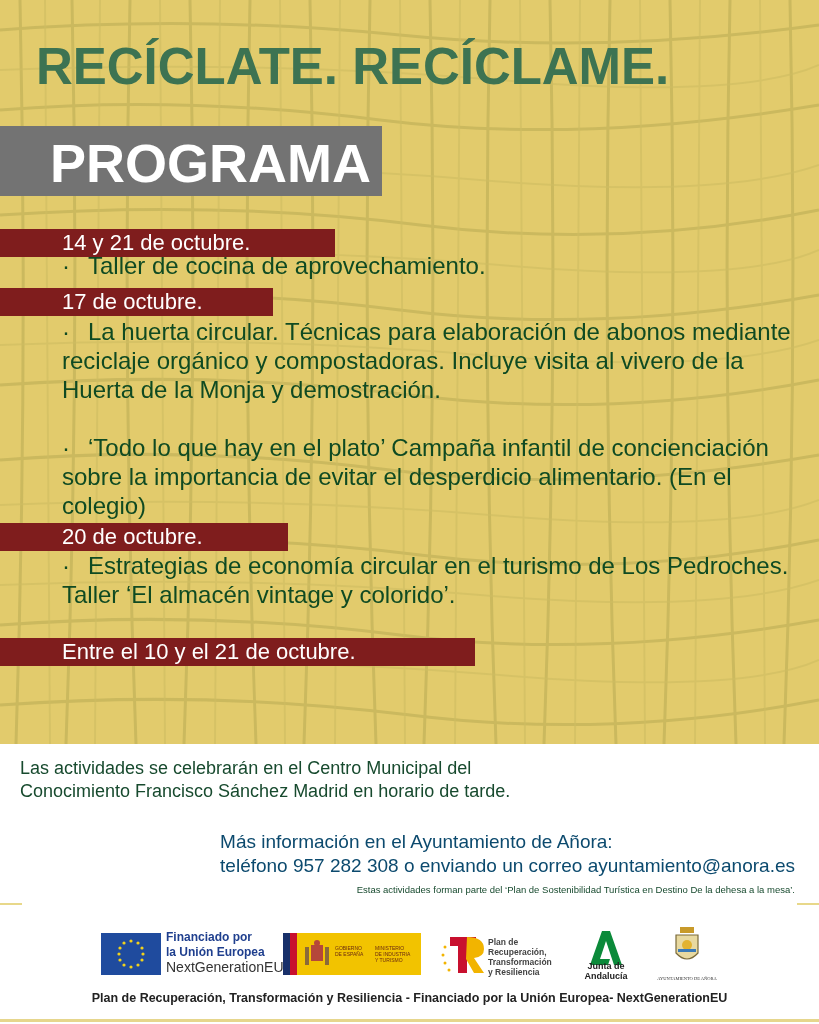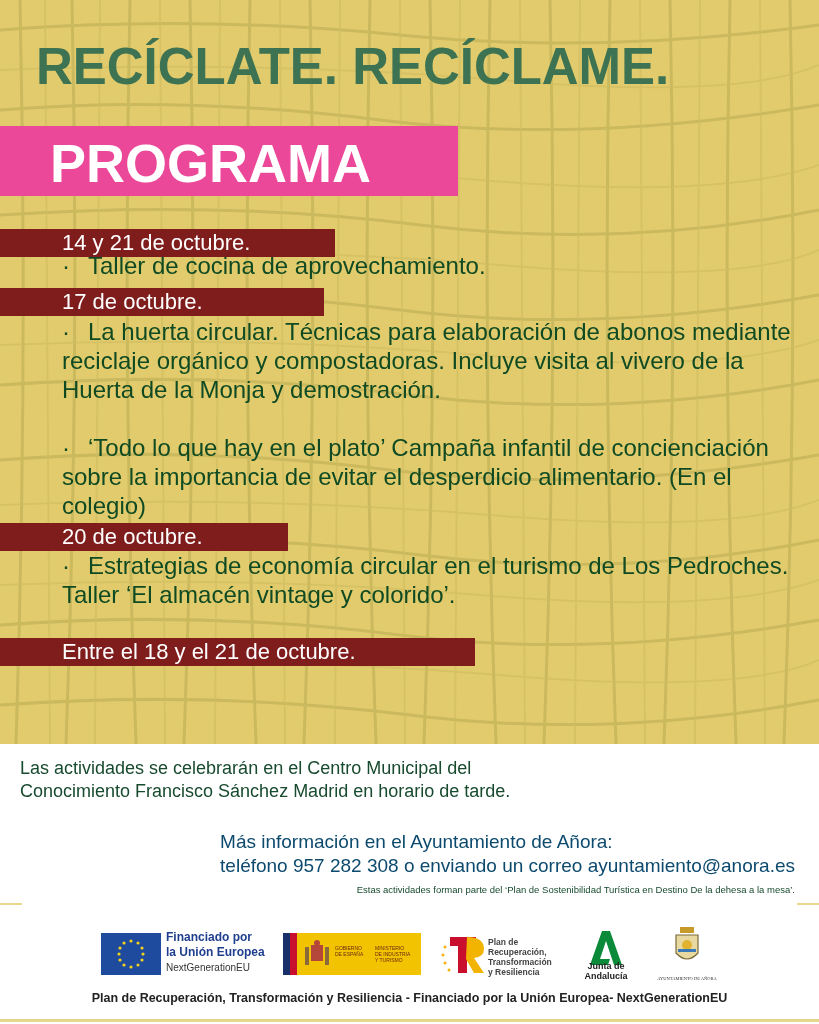--- a/index.html
+++ b/index.html
@@ -1,33 +1,33 @@
 <!DOCTYPE html>
 <html><head>
 <meta charset="utf-8">
 <style>
   * { box-sizing: border-box; margin: 0; padding: 0; }
   body { width: 819px; height: 1024px; overflow: hidden; background: #fff; font-family: "Liberation Sans", sans-serif; position: relative; }
   .poster { position: absolute; left: 0; top: 0; width: 819px; height: 744px; background-color: #e2cb6c; overflow: hidden; }
   .poster svg.texture { position: absolute; left: 0; top: 0; }
   .title { position: absolute; left: 36px; top: 36px; width: 770px; font-size: 52px; font-weight: bold; color: #3d7352; letter-spacing: 0px; white-space: nowrap; transform: scaleX(0.98); transform-origin: left; }
-  .programa-bar { position: absolute; left: 0; top: 126px; width: 458px; height: 70px; background: #ec4899; }
+  .programa-bar { position: absolute; left: 0; top: 126px; width: 382px; height: 70px; background: #737373; }
   .programa-bar span { position: absolute; left: 50px; top: 6px; font-size: 54px; font-weight: bold; color: #fff; }
   .date-bar { position: absolute; left: 0; height: 28px; background: #7f1d1d; }
   .date-bar span { position: absolute; left: 62px; top: 1px; font-size: 22px; color: #fff; white-space: nowrap; }
   .item { position: absolute; left: 62px; width: 730px; font-size: 24px; line-height: 29px; color: #0f4a22; }
   .bullet { display: inline-block; width: 26px; }
   .venue { position: absolute; left: 20px; top: 757px; font-size: 18px; line-height: 23px; color: #174a2e; }
   .moreinfo { position: absolute; right: 24px; top: 830px; text-align: left; font-size: 19px; line-height: 24px; color: #0c4a6e; }
   .plan-note { position: absolute; right: 24px; top: 884px; font-size: 9.5px; color: #174a2e; }
   .thin-line { position: absolute; top: 903px; height: 2px; background: #e8d88a; }
   .logos { position: absolute; left: 0; top: 925px; width: 669px; height: 60px; }
   .eu-flag { position: absolute; left: 101px; top: 8px; width: 60px; height: 42px; background: #1f4b9e; }
   .eu-text { position: absolute; left: 166px; top: 5px; font-size: 12px; line-height: 15px; color: #1f3f8e; font-weight: bold; }
-  .eu-text .sub { font-weight: normal; color: #333; font-size: 10px; }
+  .eu-text .sub { font-weight: normal; color: #333; font-size: 14px; }
   .gob { position: absolute; left: 283px; top: 8px; width: 138px; height: 42px; background: #f2c300; }
   .gob .red { position: absolute; left: 0; top: 0; width: 14px; height: 42px; background: #18306a; }
   .gob .red2 { position: absolute; left: 7px; top: 0; width: 7px; height: 42px; background: #c8102e; }
   .gob .t1 { position: absolute; left: 52px; top: 12px; font-size: 5px; color: #6a2a10; line-height: 6px; }
   .gob .t2 { position: absolute; left: 92px; top: 12px; font-size: 5px; color: #6a2a10; line-height: 6px; }
   .tr-logo { position: absolute; left: 440px; top: 8px; width: 45px; height: 44px; }
   .tr-text { position: absolute; left: 488px; top: 12px; font-size: 8.5px; line-height: 10px; color: #444; font-weight: bold; }
   .junta { position: absolute; left: 566px; top: 4px; width: 80px; height: 52px; text-align: center; }
   .junta .lbl { position: absolute; left: 0; bottom: 0; width: 80px; font-size: 9px; color: #222; font-weight: bold; }
   .anora { position: absolute; left: 654px; top: 2px; width: 66px; height: 54px; text-align: center; }
@@ -95,39 +95,39 @@
     <span>PROGRAMA</span>
   </div>
 
   <div class="date-bar" style="top:229px;width:335px;">
     <span>14 y 21 de octubre.</span>
   </div>
   <div class="item" style="top:251px;">
     <span class="bullet">·</span><span>Taller de cocina de aprovechamiento.</span>
   </div>
 
-  <div class="date-bar" style="top:288px;width:324px;padding-left:6px;">
+  <div class="date-bar" style="top:288px;width:273px;padding-left:6px;">
     <span>17 de octubre.</span>
   </div>
   <div class="item" style="top:317px;">
     <span class="bullet">·</span><span>La huerta circular. Técnicas para elaboración de abonos mediante reciclaje orgánico y compostadoras. Incluye visita al vivero de la Huerta de la Monja y demostración.</span>
   </div>
   <div class="item" style="top:433px;">
     <span class="bullet">·</span><span>‘Todo lo que hay en el plato’ Campaña infantil de concienciación sobre la importancia de evitar el desperdicio alimentario. (En el colegio)</span>
   </div>
 
   <div class="date-bar" style="top:523px;width:288px;">
     <span>20 de octubre.</span>
   </div>
   <div class="item" style="top:551px;">
     <span class="bullet">·</span><span>Estrategias de economía circular en el turismo de Los Pedroches. Taller ‘El almacén vintage y colorido’.</span>
   </div>
 
   <div class="date-bar" style="top:638px;width:475px;">
-    <span>Entre el 18 y el 21 de octubre.</span>
+    <span>Entre el 10 y el 21 de octubre.</span>
   </div>
 </div>
 
 <div class="venue">
   <div>Las actividades se celebrarán en el Centro Municipal del</div>
   <div>Conocimiento Francisco Sánchez Madrid en horario de tarde.</div>
 </div>
 
 <div class="moreinfo">
   <div>Más información en el Ayuntamiento de Añora:</div>

